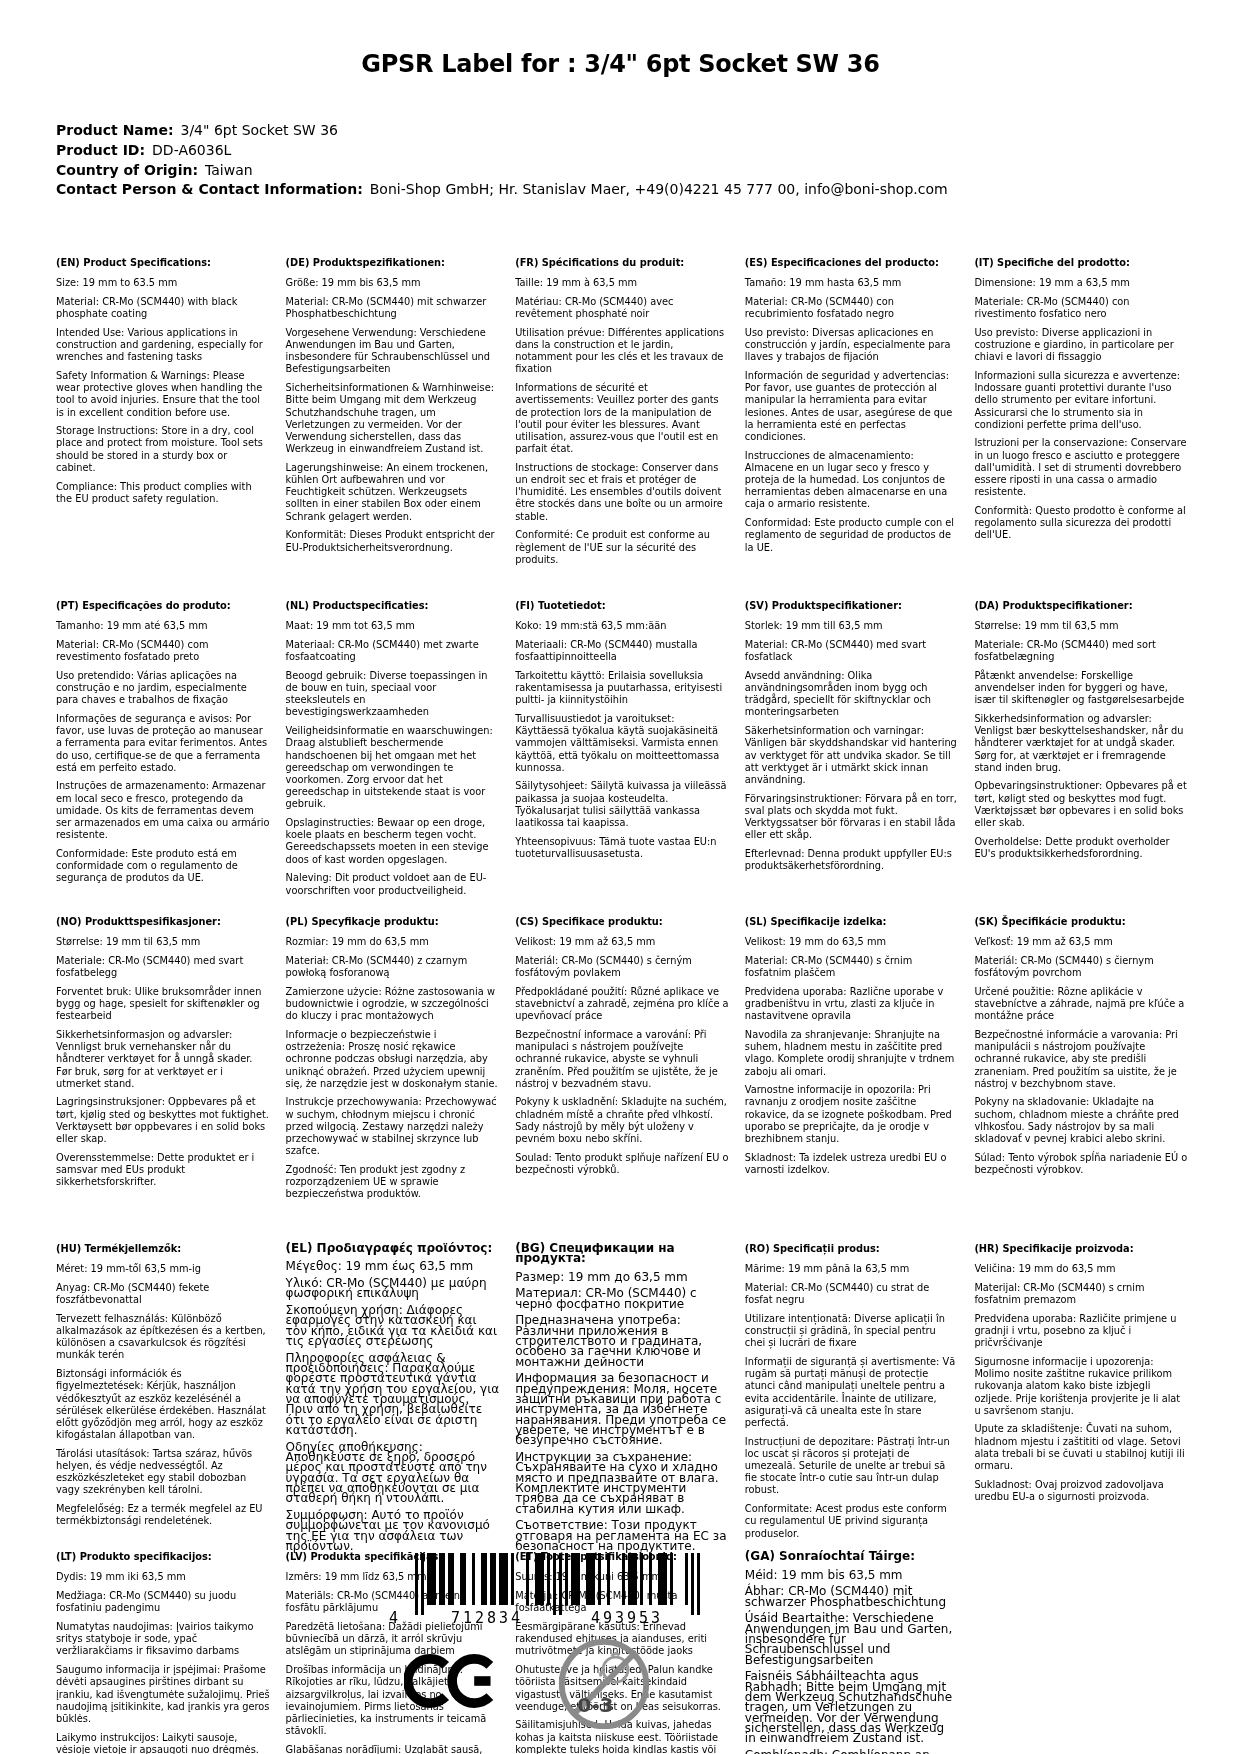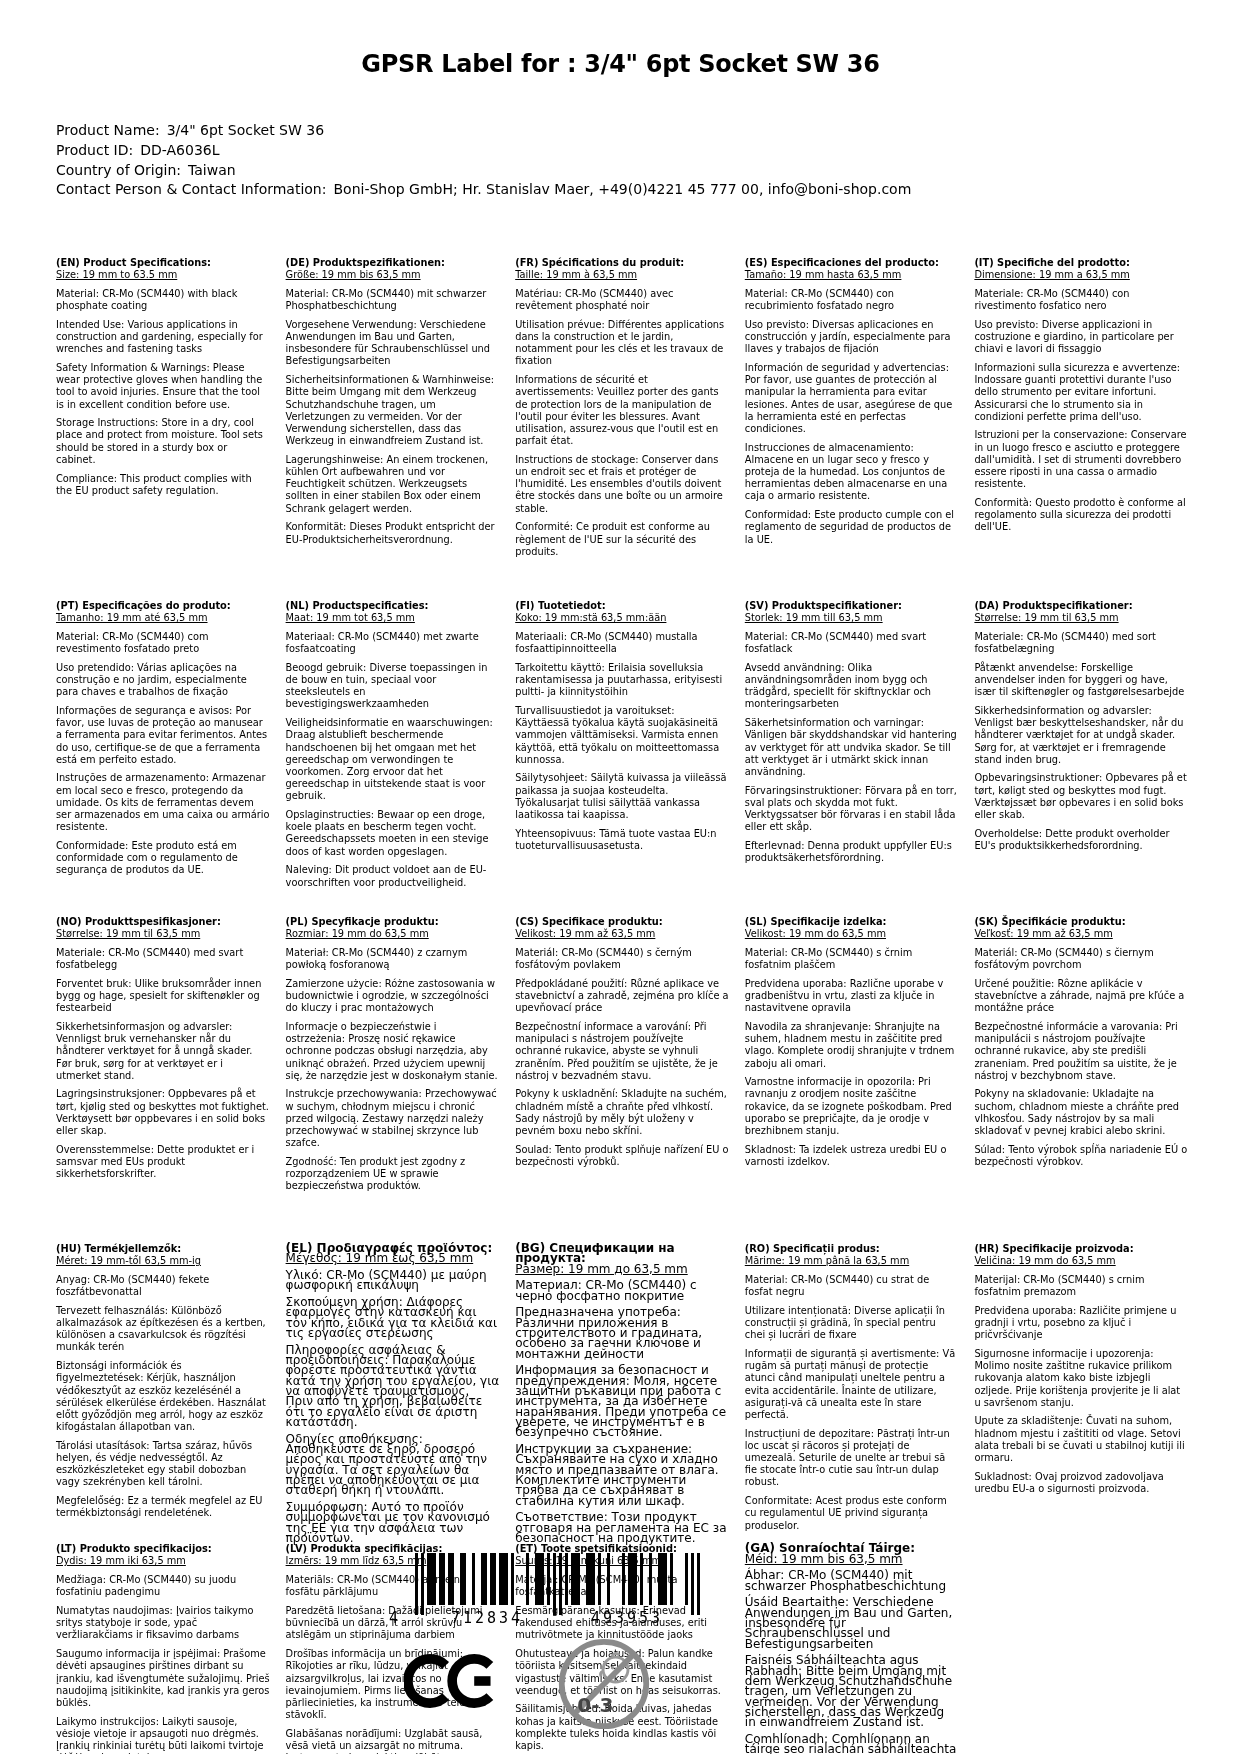--- a/index.html
+++ b/index.html
@@ -6,32 +6,32 @@
   body{
     width:1241px;height:1754px;background:#ffffff;color:#000;
     font-family:"DejaVu Sans",sans-serif;position:relative;overflow:hidden;
   }
   .title{
     position:absolute;top:50px;left:0;width:100%;text-align:center;
     font-size:24px;font-weight:bold;letter-spacing:-0.3px;
   }
   .product-info{position:absolute;top:121px;left:56px;font-size:14px;line-height:19.8px;}
   .pi-row{white-space:nowrap;}
-  .pi-label{font-weight:normal;margin-right:7px;}
+  .pi-label{font-weight:bold;margin-right:7px;}
   #lang-grid{
     position:absolute;left:56px;top:257px;width:1132px;
     display:grid;grid-template-columns:repeat(5,1fr);column-gap:16px;
     grid-template-rows:minmax(343px,auto) minmax(316px,auto) minmax(327px,auto) auto;
     align-items:start;
   }
   .lang-block{font-size:9.8px;line-height:12.2px;}
   .lang-block.small{font-size:12px;line-height:10.3px;}
   .lang-header{font-weight:bold;}
   .spec-p{margin:6.5px 0 0 0;}
-  .spec-p:first-of-type{margin-top:0;text-decoration:underline;}
+  .spec-p:first-of-type{margin-top:8px;}
 
   .barcode-wrap{position:absolute;left:415px;top:1553px;width:285px;height:88px;}
   #barcode-svg{position:absolute;left:0;top:0;}
   .bd{font-family:"DejaVu Sans Mono",monospace;font-size:15px;letter-spacing:3px;}
   .bd-system{position:absolute;left:-26px;top:56px;}
   .bd-left{position:absolute;left:16px;top:56px;width:112px;text-align:center;}
   .bd-right{position:absolute;left:156px;top:56px;width:112px;text-align:center;}
 
   .ce-wrap{position:absolute;left:404px;top:1650px;}
   .age-wrap{position:absolute;left:556px;top:1636px;}

